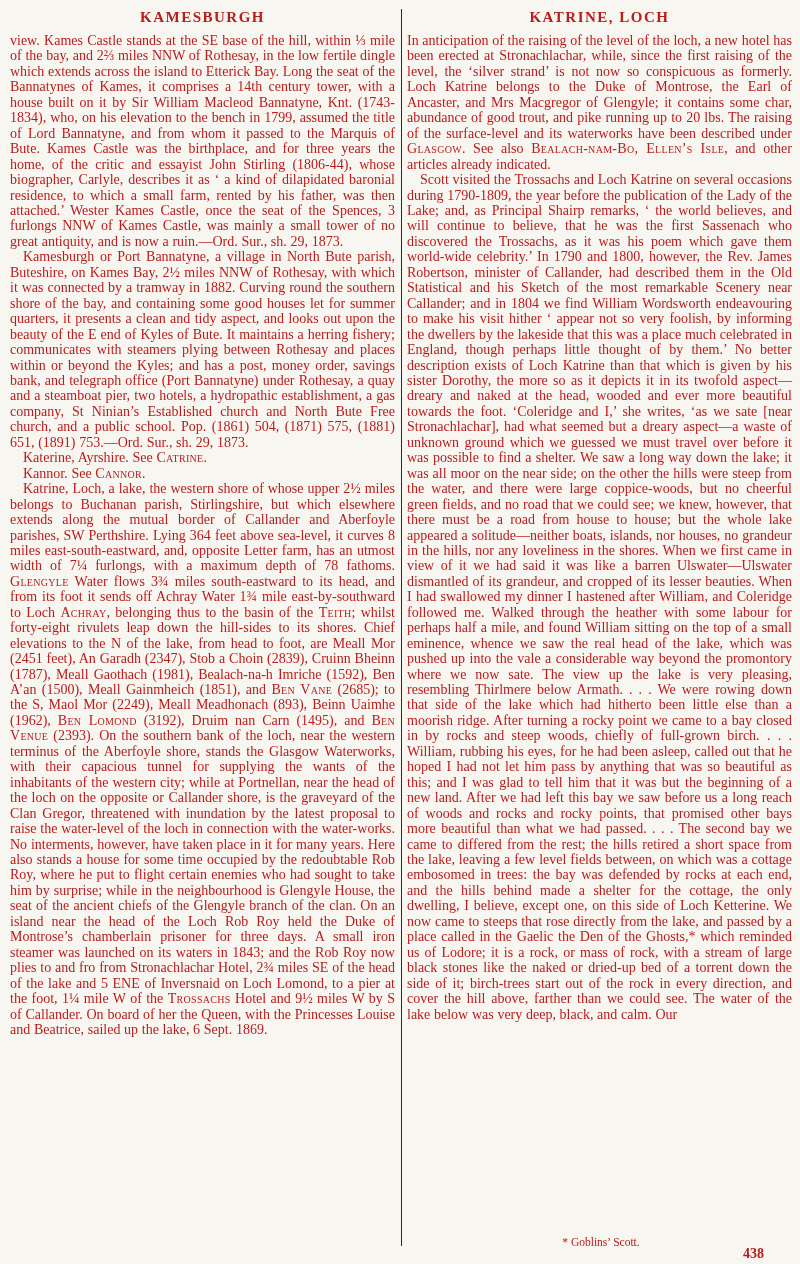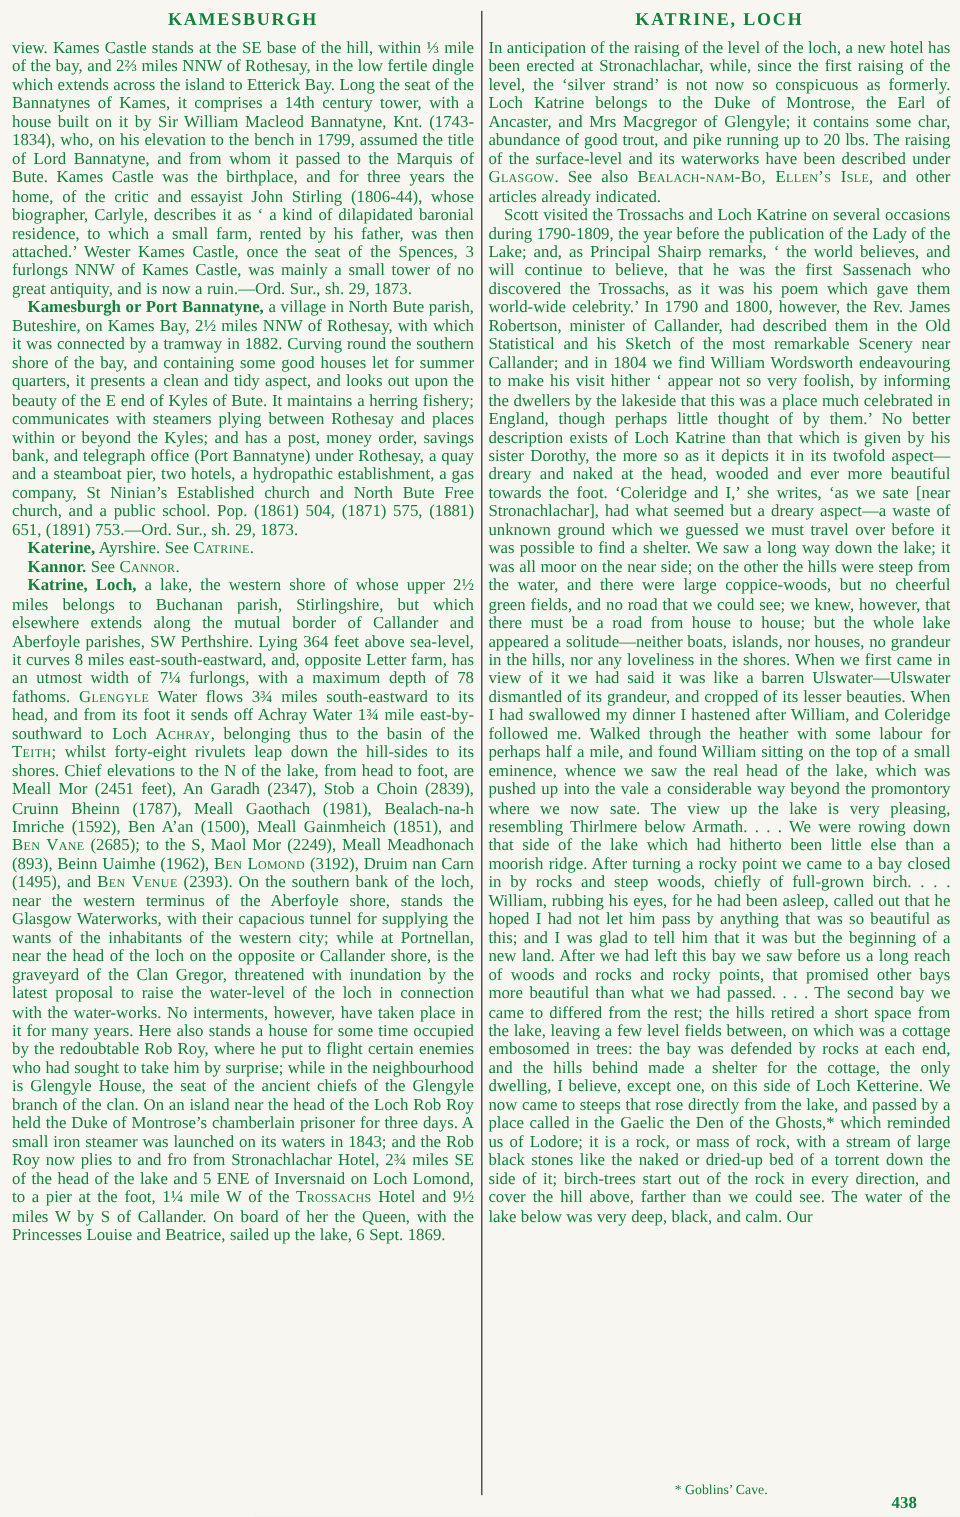--- a/index.html
+++ b/index.html
@@ -6,21 +6,21 @@
   html,body { width:800px; }
   body {
     background:#e9e7e0;
     font-family:"Liberation Serif","DejaVu Serif",serif;
   }
   .sheet {
     position:relative;
     width:800px; height:1264px;
     background:#f7f6f0;
     overflow:hidden;
-    color:#15803d;
+    color:#b91c1c;
   }
   .page {
     display:flex;
     align-items:stretch;
     padding:7px 8px 0 10px;
     height:1246px;
   }
   .col { width:385px; }
   .col-rule {
     width:1px;
@@ -34,21 +34,21 @@
     text-align:center;
     margin:2px 0 7px 0;
   }
   .col-body .para {
     font-size:14px;
     line-height:15.45px;
     text-align:justify;
     word-spacing:0.2px;
   }
   .col-body .para.indent { text-indent:13px; }
-  .b  { font-weight:bold; }
+  .b  { font-weight:normal; }
   .i  { }
   .sc { font-variant:small-caps; letter-spacing:0.3px; }
   .footnote {
     position:absolute;
     left:410px; width:382px;
     bottom:16px;
     text-align:center;
     font-size:11.5px;
   }
   .page-number {
@@ -80,16 +80,16 @@
     <div class="col">
       <div class="col-header">KATRINE, LOCH</div>
       <div class="col-body">
           <p class="para"><span>In anticipation of the raising of the level of the loch, a new hotel has been erected at Stronachlachar, while, since the first raising of the level, the ‘silver strand’ is not now so conspicuous as formerly.  Loch Katrine belongs to the Duke of Montrose, the Earl of Ancaster, and Mrs Macgregor of Glengyle; it contains some char, abundance of good trout, and pike running up to 20 lbs.  The raising of the surface-level and its waterworks have been described under </span><span class="sc">Glasgow</span><span>.  See also </span><span class="sc">Bealach-nam-Bo, Ellen’s Isle</span><span>, and other articles already indicated.</span></p>
           <p class="para indent"><span>Scott visited the Trossachs and Loch Katrine on several occasions during 1790-1809, the year before the publication of the </span><span class="i">Lady of the Lake;</span><span> and, as Principal Shairp remarks, ‘ the world believes, and will continue to believe, that he was the first Sassenach who discovered the Trossachs, as it was his poem which gave them world-wide celebrity.’  In 1790 and 1800, however, the Rev. James Robertson, minister of Callander, had described them in the </span><span class="i">Old Statistical</span><span> and his </span><span class="i">Sketch of the most remarkable Scenery near Callander;</span><span> and in 1804 we find William Wordsworth endeavouring to make his visit hither ‘ appear not so very foolish, by informing the dwellers by the lakeside that this was a place much celebrated in England, though perhaps little thought of by them.’  No better description exists of Loch Katrine than that which is given by his sister Dorothy, the more so as it depicts it in its twofold aspect—dreary and naked at the head, wooded and ever more beautiful towards the foot.  ‘Coleridge and I,’ she writes, ‘as we sate [near Stronachlachar], had what seemed but a dreary aspect—a waste of unknown ground which we guessed we must travel over before it was possible to find a shelter.  We saw a long way down the lake; it was all moor on the near side; on the other the hills were steep from the water, and there were large coppice-woods, but no cheerful green fields, and no road that we could see; we knew, however, that there must be a road from house to house; but the whole lake appeared a solitude—neither boats, islands, nor houses, no grandeur in the hills, nor any loveliness in the shores.  When we first came in view of it we had said it was like a barren Ulswater—Ulswater dismantled of its grandeur, and cropped of its lesser beauties.  When I had swallowed my dinner I hastened after William, and Coleridge followed me.  Walked through the heather with some labour for perhaps half a mile, and found William sitting on the top of a small eminence, whence we saw the real head of the lake, which was pushed up into the vale a considerable way beyond the promontory where we now sate.  The view up the lake is very pleasing, resembling Thirlmere below Armath.  .  .  .  We were rowing down that side of the lake which had hitherto been little else than a moorish ridge.  After turning a rocky point we came to a bay closed in by rocks and steep woods, chiefly of full-grown birch.  .  .  .  William, rubbing his eyes, for he had been asleep, called out that he hoped I had not let him pass by anything that was so beautiful as this; and I was glad to tell him that it was but the beginning of a new land.  After we had left this bay we saw before us a long reach of woods and rocks and rocky points, that promised other bays more beautiful than what we had passed.  .  .  .  The second bay we came to differed from the rest; the hills retired a short space from the lake, leaving a few level fields between, on which was a cottage embosomed in trees: the bay was defended by rocks at each end, and the hills behind made a shelter for the cottage, the only dwelling, I believe, except one, on this side of Loch Ketterine.  We now came to steeps that rose directly from the lake, and passed by a place called in the Gaelic the Den of the Ghosts,* which reminded us of Lodore; it is a rock, or mass of rock, with a stream of large black stones like the naked or dried-up bed of a torrent down the side of it; birch-trees start out of the rock in every direction, and cover the hill above, farther than we could see.  The water of the lake below was very deep, black, and calm.  Our</span></p>
         </div>
     </div>
 
   </div>
 
-  <div class="footnote">* Goblins’ Cave.</div>
+  <div class="footnote">* Goblins’ Scott.</div>
 
   <div class="page-number">438</div>
 </div>
 
 </body></html>

